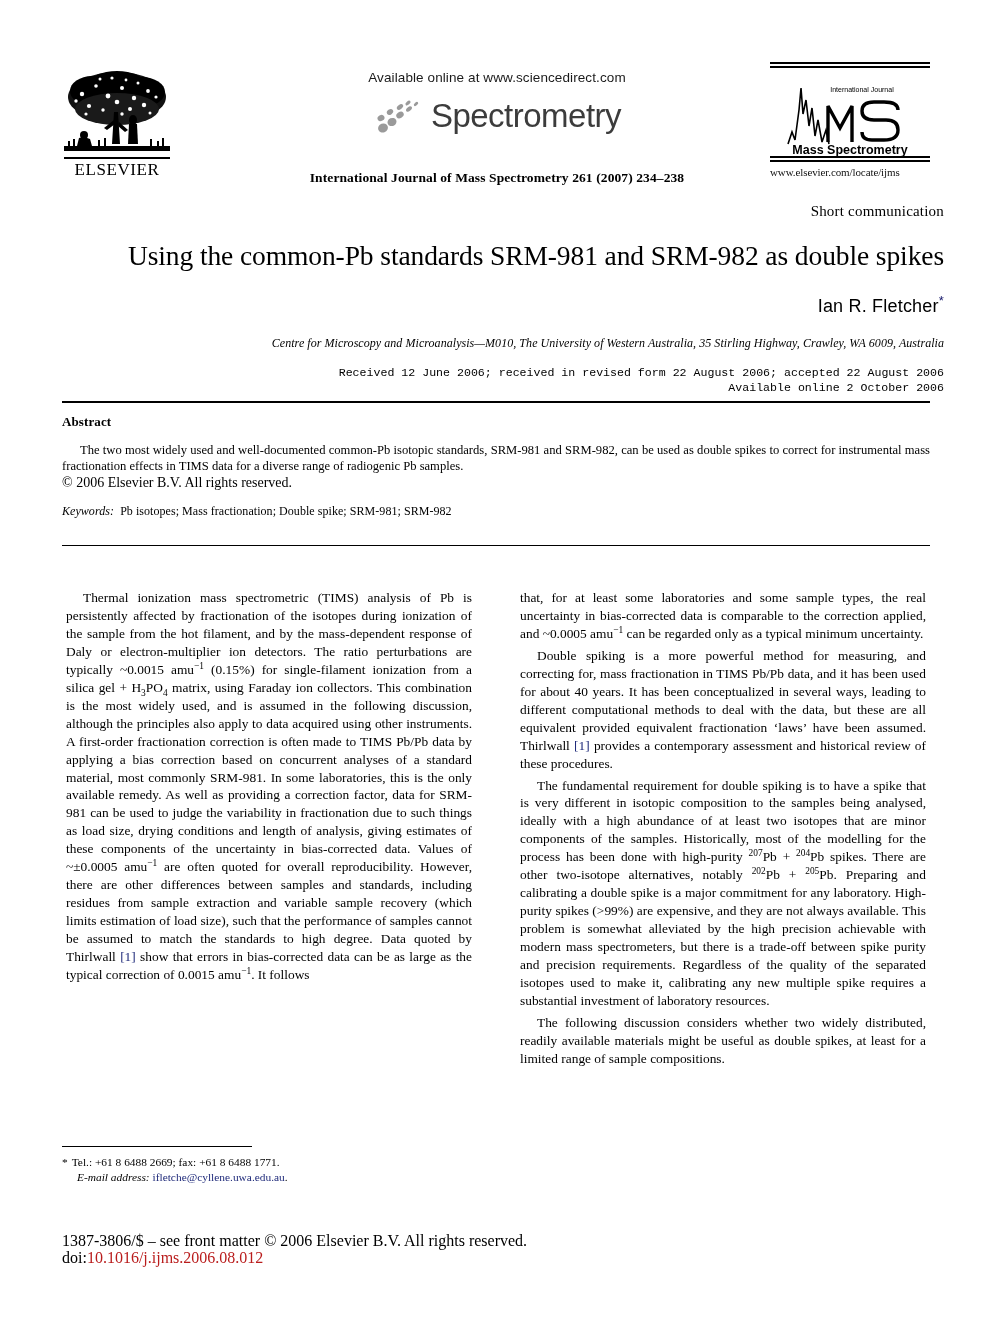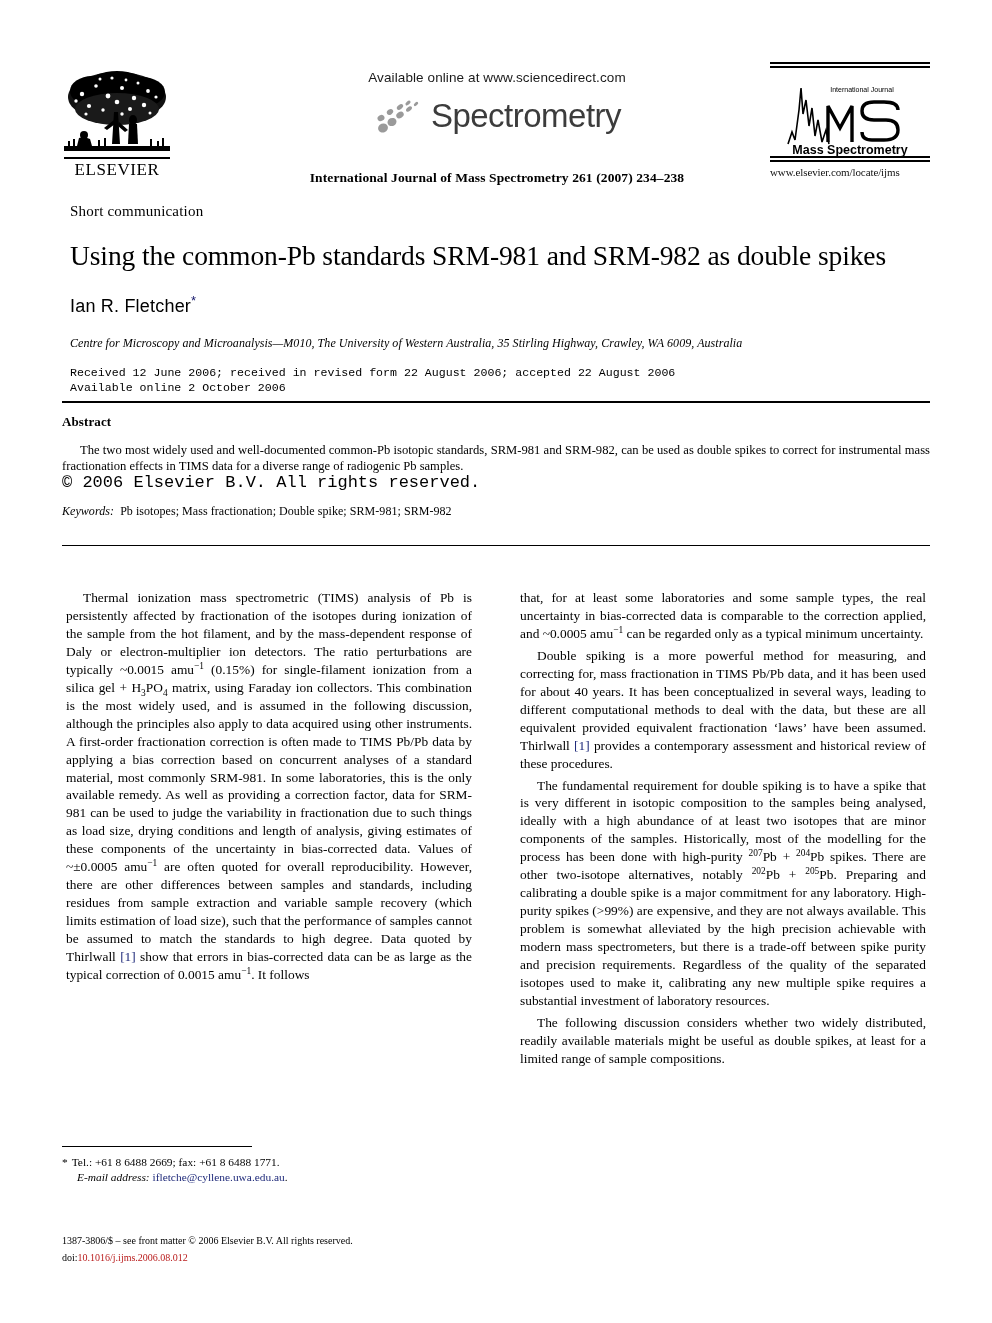--- a/index.html
+++ b/index.html
@@ -132,24 +132,24 @@
     width: 168px;
     font-family: "Liberation Serif", serif;
     font-size: 11px;
     text-align: left;
     letter-spacing: -0.1px;
     color: #111;
   }
   
   .title-block {
     position: absolute;
-    left: 70px;
+    left: 76px;
     top: 203px;
     width: 868px;
-    text-align: left;
+    text-align: right;
   }
   .short-comm {
     font-family: "Liberation Serif", serif;
     font-size: 15px;
     letter-spacing: 0.2px;
   }
   .paper-title {
     margin-top: 20px;
     font-family: "Liberation Serif", serif;
     font-size: 27.5px;
@@ -213,22 +213,22 @@
   }
   .abstract-body {
     margin-top: 12px;
     font-family: "Liberation Serif", serif;
     font-size: 12.6px;
     line-height: 16.4px;
     text-align: justify;
     text-indent: 18px;
   }
   .abstract-copyright {
-    font-family: Liberation Mono, monospace;
-    font-size: 17px;
+    font-family: Liberation Serif, serif;
+    font-size: 14px;
     line-height: 16.4px;
     text-indent: 0;
   }
   .keywords {
     margin-top: 4px;
     font-family: "Liberation Serif", serif;
     font-size: 12px;
     letter-spacing: 0.05px;
   }
   .keywords .kw-label {
@@ -288,21 +288,21 @@
   .footnote .fn-star { margin-right: 4px; }
   .fn-indent { padding-left: 15px; }
   .fn-email-label { font-style: italic; }
   .fn-email { color: #1f2a7a; }
   .issn-block {
     position: absolute;
     left: 62px;
     top: 1233px;
     width: 500px;
     font-family: "Liberation Serif", serif;
-    font-size: 10px;
+    font-size: 16px;
     line-height: 16.5px;
   }
   .doi-link { color: #b91c1c; }
 </style>
 </head>
 <body>
 
 <div class="page">
 
   <div class="header">

